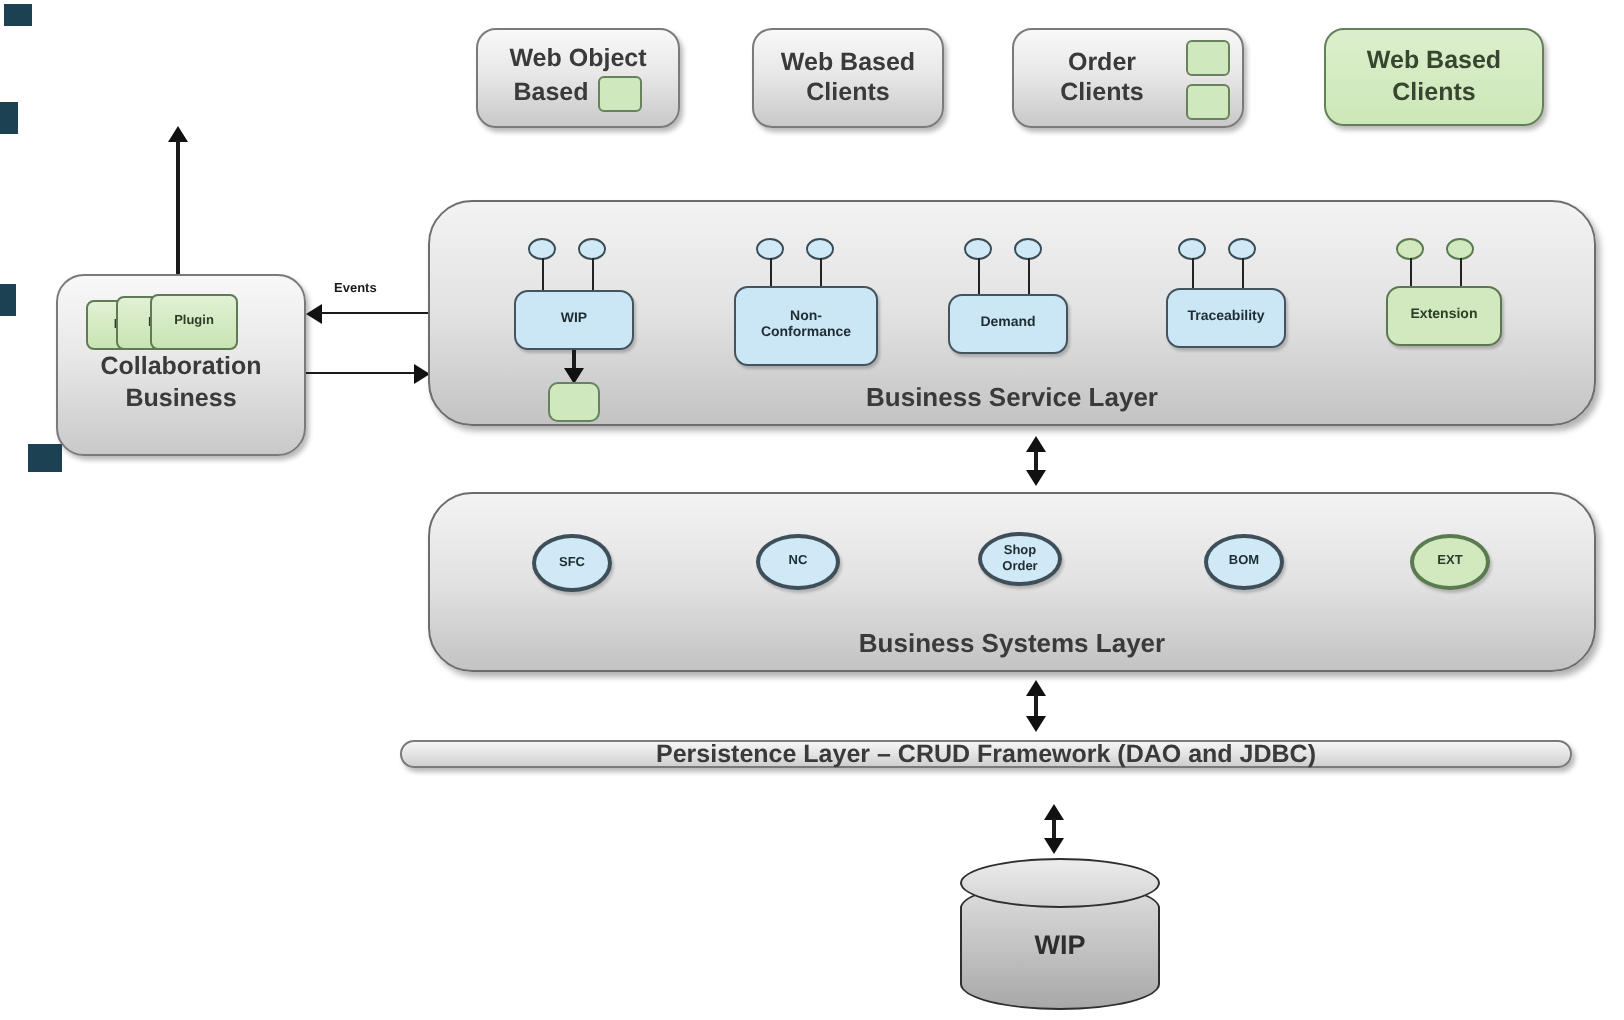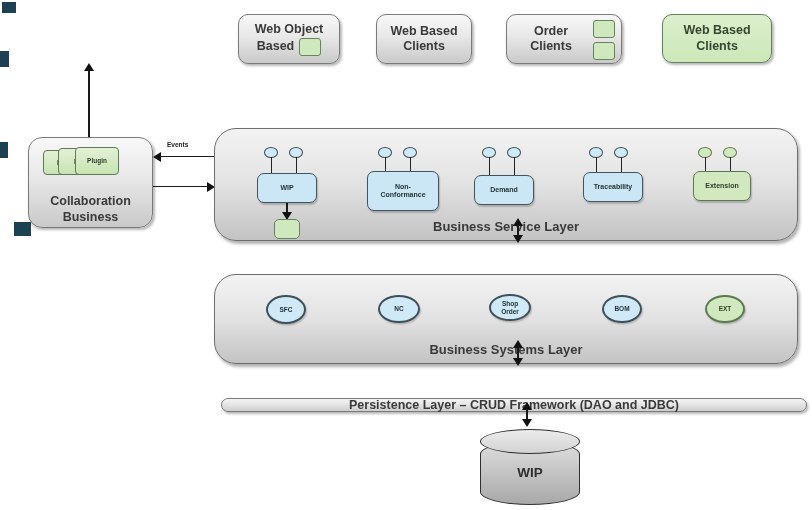--- a/index.html
+++ b/index.html
@@ -26,21 +26,20 @@
     border:2px solid #8e6c33;border-radius:9px;
     box-shadow:1.5px 2px 2.5px rgba(0,0,0,.28);
     display:flex;flex-direction:column;align-items:center;justify-content:center;
     font-size:12.5px;line-height:16px;text-align:center;color:#3b3b3b;
   }
   
   .layer{
     background:linear-gradient(180deg,#f3f3f3 0%,#e2e2e2 50%,#c3c3c3 100%);
     border:1.6px solid #6d6d6d;border-radius:22px;
     box-shadow:2px 2.5px 3px rgba(0,0,0,.3);
-    margin-top:28px;
   }
   .layer-title{
     position:absolute;left:50%;transform:translateX(-50%);bottom:6px;
     font-size:13px;white-space:nowrap;color:#3a3a3a;
   }
   .bar{
     background:linear-gradient(180deg,#f5f5f5 0%,#e4e4e4 50%,#cfcfcf 100%);
     border:1.5px solid #7a7a7a;border-radius:7px;
     box-shadow:1.5px 2px 2.5px rgba(0,0,0,.28);
     display:flex;align-items:center;justify-content:center;
@@ -132,21 +131,21 @@
     </div>
     <span class="abs gsq" style="right:6px;top:5px;width:22px;height:18px;"></span>
     <span class="abs gsq" style="right:6px;top:27px;width:22px;height:18px;"></span>
   </div>
 
   <div class="abs graybox greenbox" style="left:662px;top:14px;width:110px;height:49px;">
     <span>Web Based</span>
     <span>Clients</span>
   </div>
 
-  <div class="abs graybox" style="left:28px;top:137px;width:125px;height:91px;border-radius:14px;justify-content:flex-end;padding-bottom:2px;">
+  <div class="abs graybox" style="left:28px;top:137px;width:125px;height:91px;border-radius:14px;justify-content:flex-end;padding-bottom:20px;">
     <div class="abs plug" style="left:14px;top:12px;width:34px;height:25px;">
       <span>Pl</span>
     </div>
     <div class="abs plug" style="left:29px;top:10px;width:42px;height:27px;">
       <span>Plu</span>
     </div>
     <div class="abs plug" style="left:46px;top:9px;width:44px;height:28px;">
       <span>Plugin</span>
     </div>
     <span>Collaboration</span>
@@ -244,21 +243,21 @@
     </div>
     <span class="layer-title">Business Systems Layer</span>
   </div>
 
   <div class="abs" style="left:513px;top:340px;width:10px;height:26px;">
     <div class="tri-up" style="left:0;top:0;"></div>
     <div class="vline" style="left:4.2px;top:7px;height:12px;"></div>
     <div class="tri-down" style="left:0;bottom:0;"></div>
   </div>
 
-  <div class="abs bar" style="left:221px;top:370px;width:586px;height:14px;margin-top:28px;">
+  <div class="abs bar" style="left:200px;top:370px;width:586px;height:14px;">
     <span>Persistence Layer – CRUD Framework (DAO and JDBC)</span>
   </div>
 
   <div class="abs" style="left:522px;top:402px;width:10px;height:25px;">
     <div class="tri-up" style="left:0;top:0;"></div>
     <div class="vline" style="left:4.2px;top:7px;height:11px;"></div>
     <div class="tri-down" style="left:0;bottom:0;"></div>
   </div>
 
   <div class="abs" style="left:480px;top:429px;width:100px;height:77px;">

